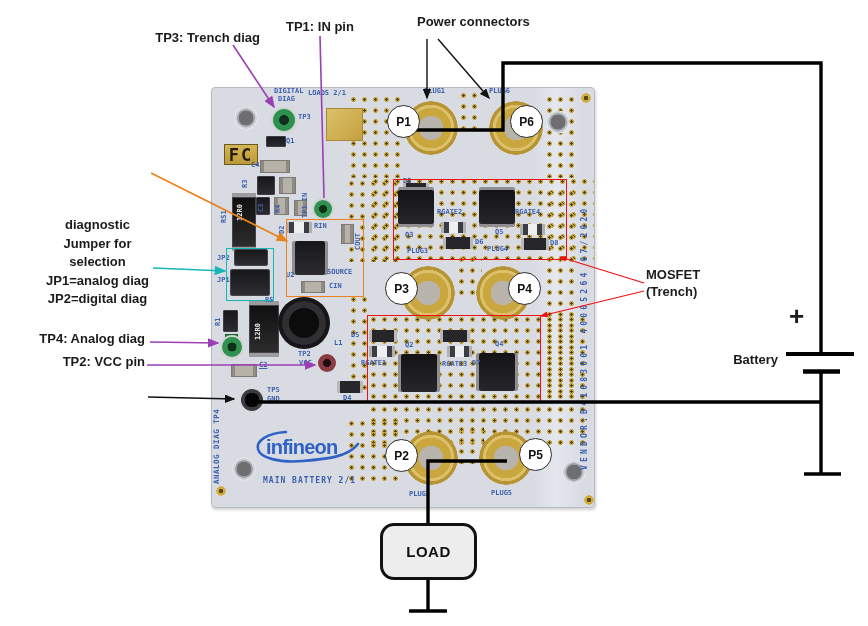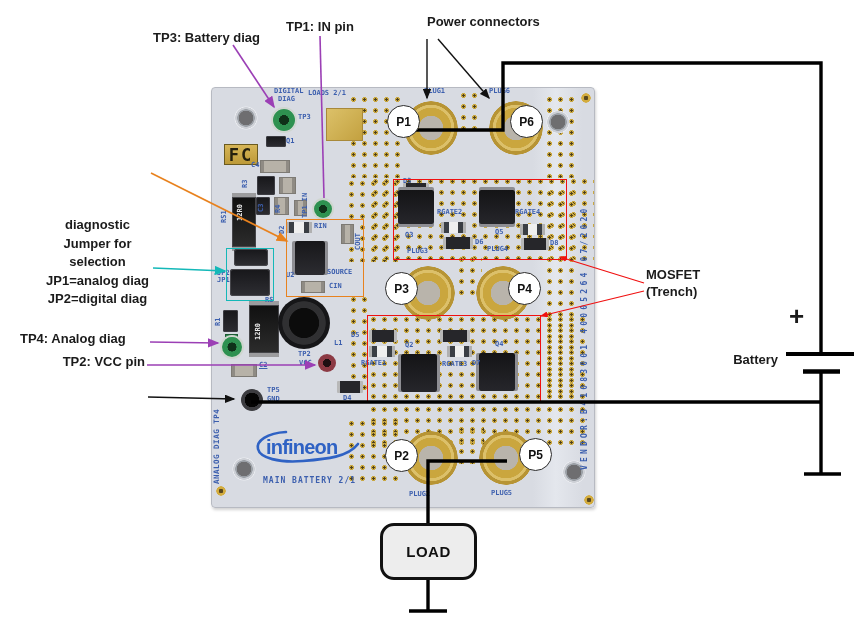--- a/index.html
+++ b/index.html
@@ -56,24 +56,24 @@
   #overlay-svg{position:absolute;left:0;top:0;z-index:9;pointer-events:none;}
   .pcircle{position:absolute;width:33px;height:33px;border-radius:50%;background:#fff;
         border:1.7px solid #2b2b2b;display:flex;align-items:center;justify-content:center;
         font-weight:700;font-size:12px;color:#101010;z-index:10;box-sizing:border-box;}
   #load-box{position:absolute;left:380px;top:523px;width:97px;height:57px;background:#ededed;
         border:3.5px solid #111;border-radius:14px;display:flex;align-items:center;justify-content:center;
         font-weight:700;font-size:15px;letter-spacing:.5px;color:#111;z-index:10;box-sizing:border-box;}
   .ann{position:absolute;color:#1b1b1b;font-size:13px;font-weight:600;line-height:17px;z-index:11;white-space:nowrap;}
   #ann-tp3{left:90px;top:29px;width:170px;text-align:right;}
   #ann-tp1{left:286px;top:18px;}
-  #ann-power{left:384px;top:13px;padding-left:43px;}
+  #ann-power{left:374px;top:13px;padding-left:43px;}
   #ann-auir{left:40px;top:141px;width:150px;text-align:center;}
   #ann-jumper{left:30px;top:216px;width:135px;text-align:center;line-height:18.5px;}
-  #ann-tp4{left:20px;top:330px;width:125px;}
+  #ann-tp4{left:20px;top:330px;width:125px;text-align:right;}
   #ann-tp2{left:20px;top:353px;width:125px;text-align:right;}
   #ann-tp5{left:0px;top:386px;width:144px;text-align:right;}
   #ann-mosfet{left:646px;top:266px;}
   #ann-battery{left:718px;top:351px;width:60px;text-align:right;font-weight:600;}
   #ann-plus{left:789px;top:308px;font-size:26px;font-weight:700;}
 </style>
 </head>
 <body>
 
 <div id="canvas">
@@ -169,21 +169,21 @@
       <span class="silk rot" style="left: 67px; top: 146px;">D2</span>
       <span class="silk rot" style="left: 90px; top: 130px;">TP1 IN</span>
       <span class="silk" style="left: 183px; top: 90px; margin-left: 8px;">D3</span>
       <span class="silk" style="left: 102px; top: 135px;">RIN</span>
       <span class="silk rot" style="left: 143px; top: 162px;">COUT</span>
       <span class="silk" style="left: 74px; top: 184px;">U2</span>
       <span class="silk" style="left: 115px; top: 181px;">SOURCE</span>
       <span class="silk" style="left: 117px; top: 195px;">CIN</span>
       <span class="silk rot" style="left: 9px; top: 135px;">RS1</span>
       <span class="silk rot light" style="left: 25px; top: 133px;">12R0</span>
-      <span class="silk" style="left: 5px; top: 167px; margin-top: 15px;">JP2</span>
+      <span class="silk" style="left: 5px; top: 167px;">JP2</span>
       <span class="silk" style="left: 5px; top: 189px;">JP1</span>
       <span class="silk" style="left: 53px; top: 209px;">RS</span>
       <span class="silk rot light" style="left: 43px; top: 252px;">12R0</span>
       <span class="silk rot" style="left: 3px; top: 238px;">R1</span>
       <span class="silk" style="left: 47px; top: 274px; text-decoration: underline;">C2</span>
       <span class="silk" style="left: 86px; top: 263px;">TP2</span>
       <span class="silk" style="left: 87px; top: 272px;">VCC</span>
       <span class="silk" style="left: 122px; top: 252px;">L1</span>
       <span class="silk" style="left: 55px; top: 299px;">TP5</span>
       <span class="silk" style="left: 55px; top: 308px;">GND</span>
@@ -265,21 +265,21 @@
 
   <div class="pcircle" style="left:387px;top:105px">P1</div>
   <div class="pcircle" style="left:510px;top:105px">P6</div>
   <div class="pcircle" style="left:385px;top:272px">P3</div>
   <div class="pcircle" style="left:508px;top:272px">P4</div>
   <div class="pcircle" style="left:385px;top:439px">P2</div>
   <div class="pcircle" style="left:519px;top:438px">P5</div>
 
   <div id="load-box">LOAD</div>
 
-  <div class="ann" id="ann-tp3">TP3: Battery diag</div>
+  <div class="ann" id="ann-tp3">TP3: Trench diag</div>
   <div class="ann" id="ann-tp1">TP1: IN pin</div>
   <div class="ann" id="ann-power">Power connectors</div>
   <div class="ann" id="ann-jumper">
     <div>diagnostic</div>
     <div>Jumper for</div>
     <div>selection</div>
     <div>JP1=analog diag</div>
     <div>JP2=digital diag</div>
   </div>
   <div class="ann" id="ann-tp4">TP4: Analog diag</div>

